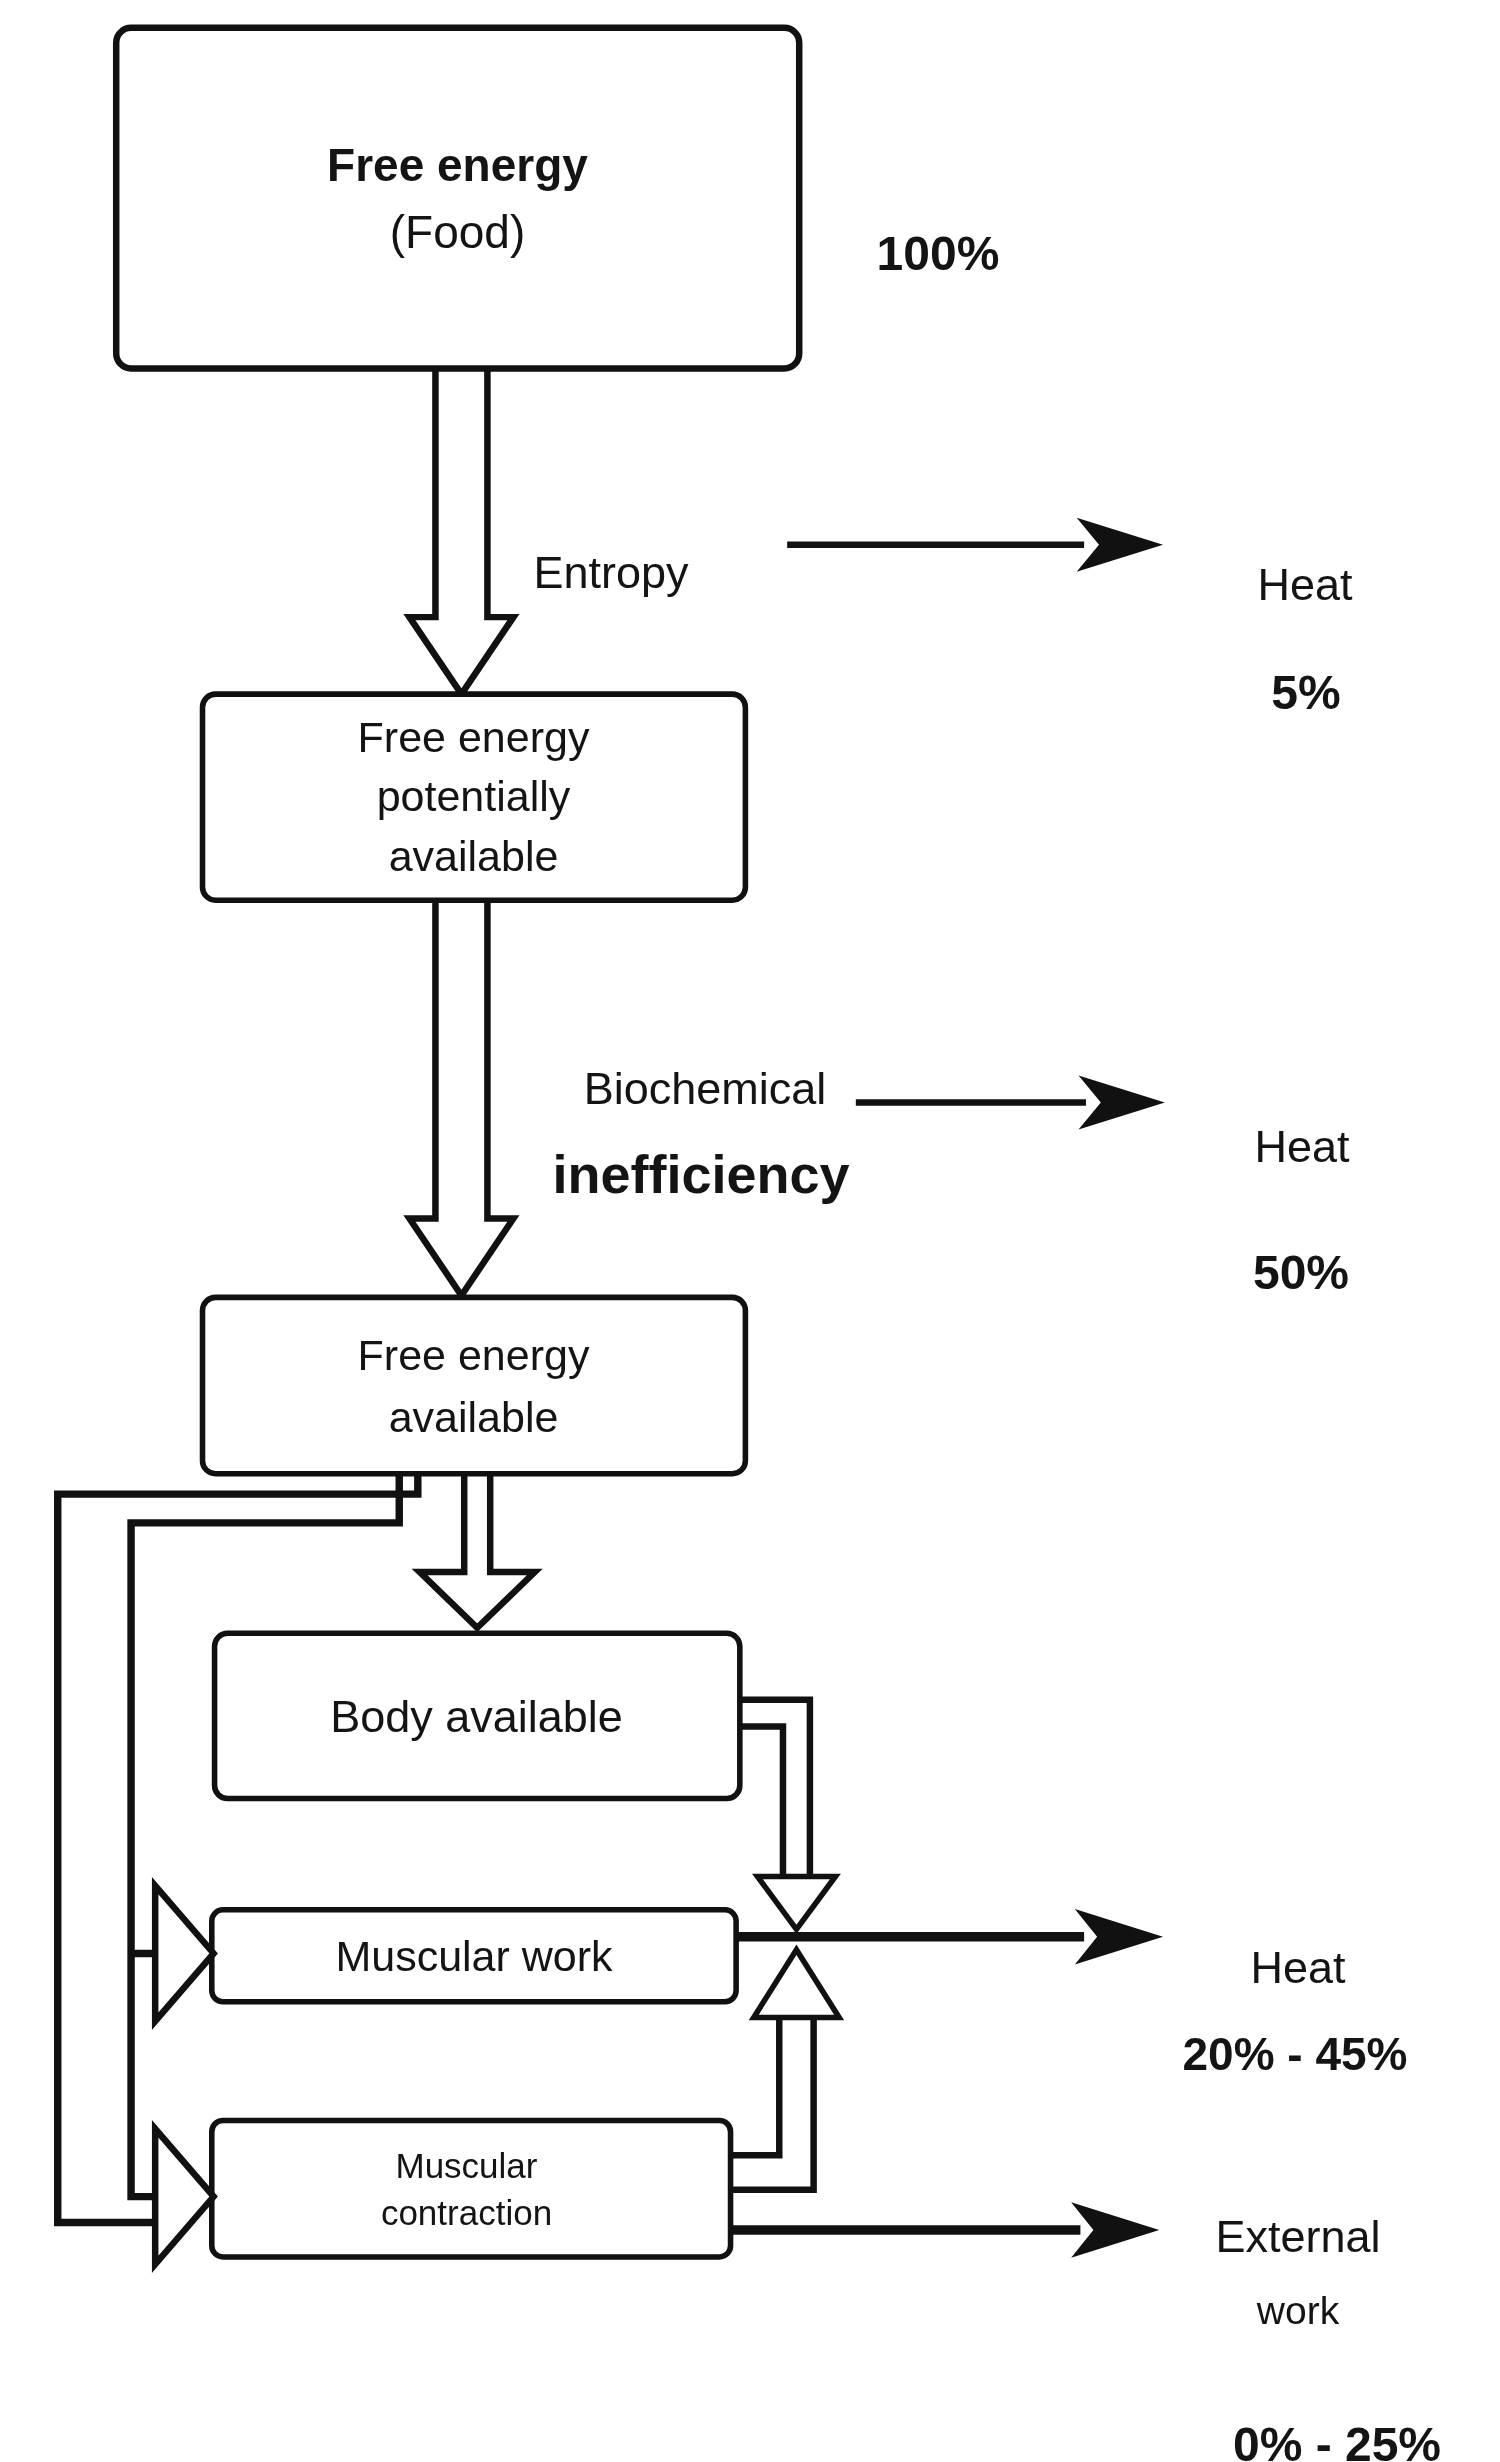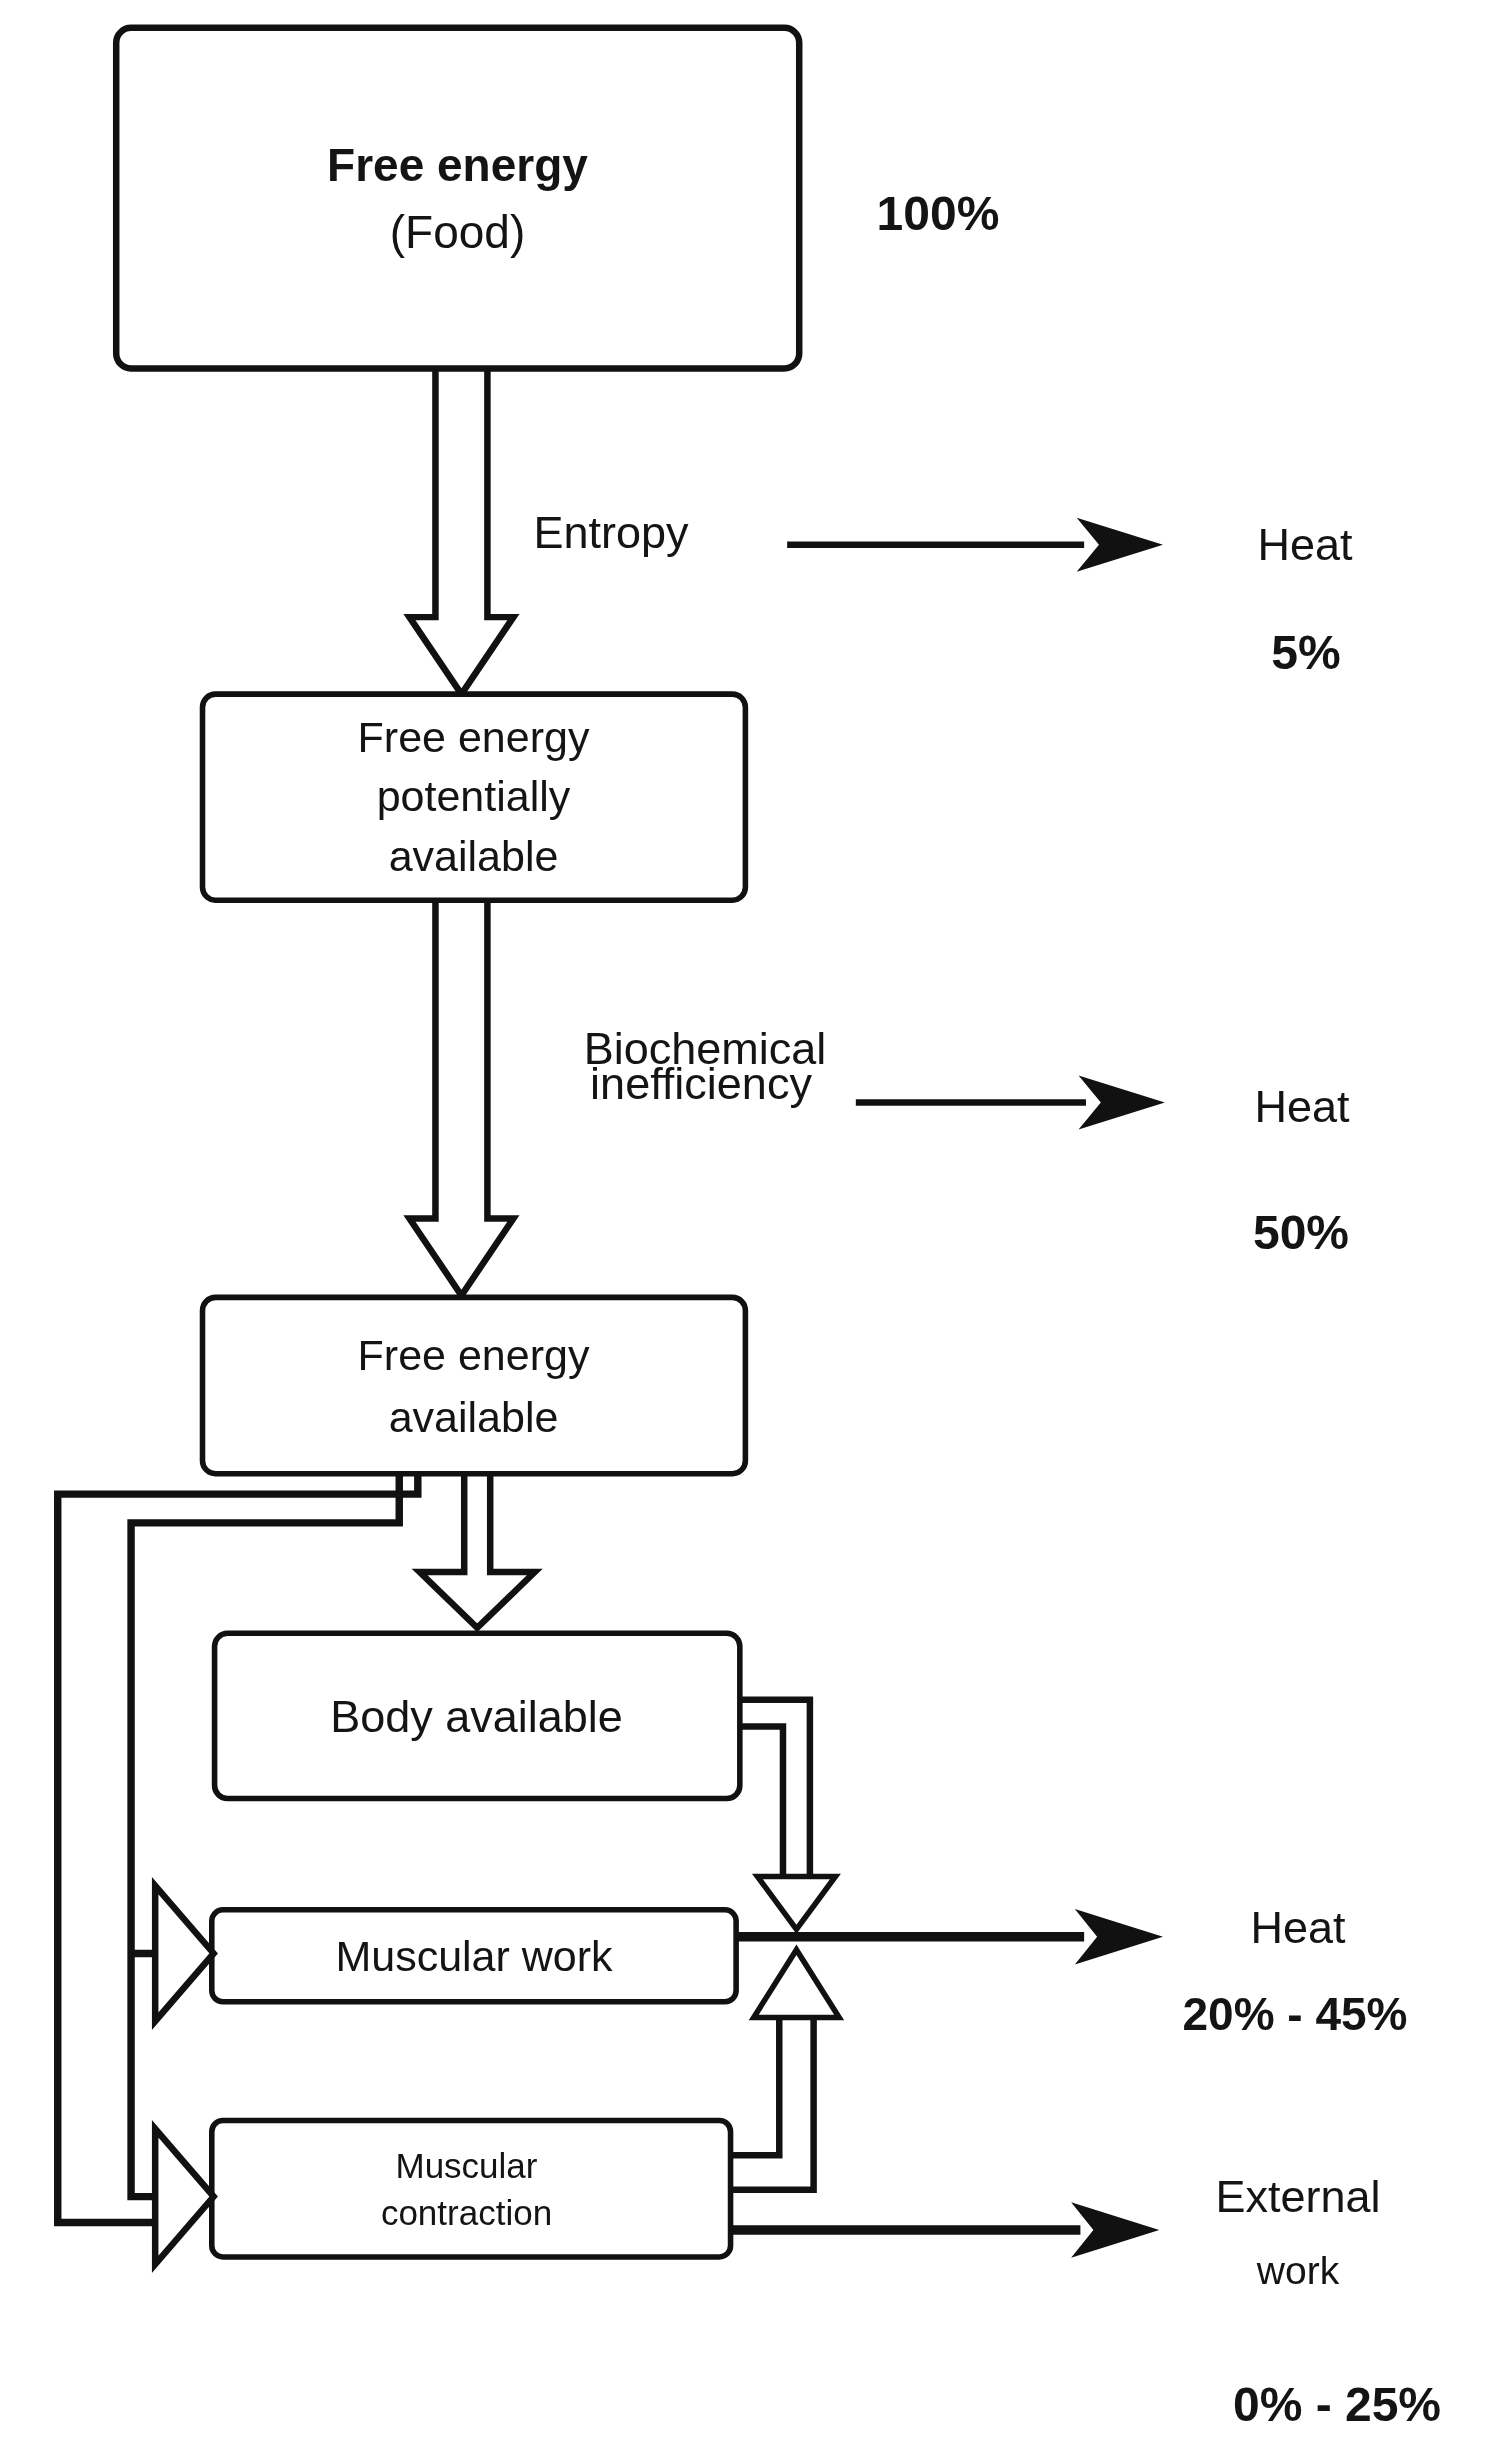--- a/index.html
+++ b/index.html
@@ -19,20 +19,21 @@
     text-align:right;
     line-height:1.45;
     color:#141414;
   }
   .label{
     position:absolute;
     transform:translate(-50%,-50%);
     text-align:center;
     white-space:pre;
     color:#141414;
+    margin-top:40px;
   }
   .bold{font-weight:700;}
 </style>
 </head>
 <body>
 
 <div id="canvas">
 
   <svg id="diagram-svg" width="1501" height="2462" viewBox="0 0 1617 2653">
 
@@ -102,21 +103,21 @@
     <span>contraction</span>
   </div>
 
   <div class="label bold" style="left:938px;top:213px;font-size:48px;">100%</div>
 
   <div class="label" style="left:611px;top:533px;font-size:45px;">Entropy</div>
   <div class="label" style="left:1305px;top:545px;font-size:45px;">Heat</div>
   <div class="label bold" style="left:1306px;top:652px;font-size:48px;">5%</div>
 
   <div class="label" style="left:705px;top:1049px;font-size:45px;">Biochemical</div>
-  <div class="label" style="left:701px;top:1084px;font-size:45px;">inefficiency</div>
+  <div class="label" style="left:701px;top:1134px;font-size:54px;font-weight:bold;">inefficiency</div>
   <div class="label" style="left:1302px;top:1107px;font-size:45px;">Heat</div>
   <div class="label bold" style="left:1301px;top:1232px;font-size:48px;">50%</div>
 
   <div class="label" style="left:1298px;top:1928px;font-size:45px;">Heat</div>
   <div class="label bold" style="left:1295px;top:2014px;font-size:46px;">20% - 45%</div>
 
   <div class="label" style="left:1298px;top:2197px;font-size:45px;">External</div>
   <div class="label" style="left:1298px;top:2271px;font-size:39px;">work</div>
   <div class="label bold" style="left:1337px;top:2404px;font-size:48px;">0% - 25%</div>
 

